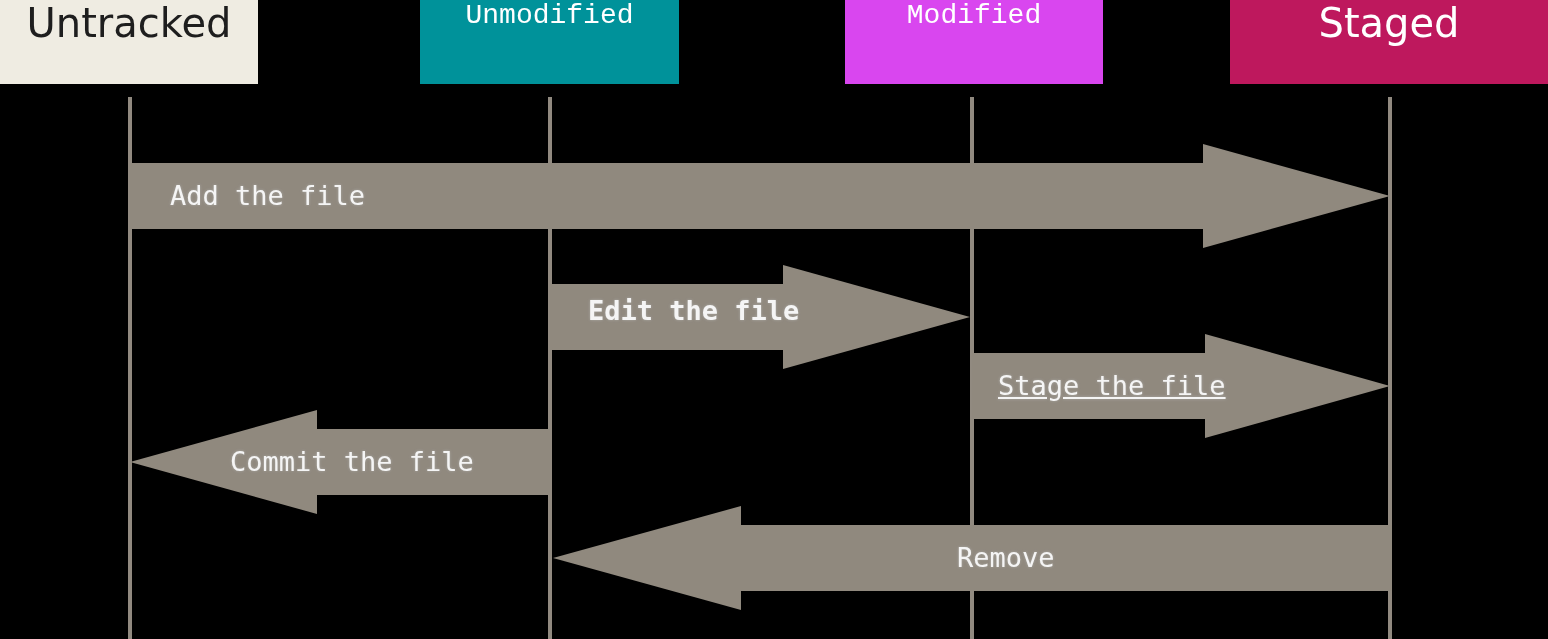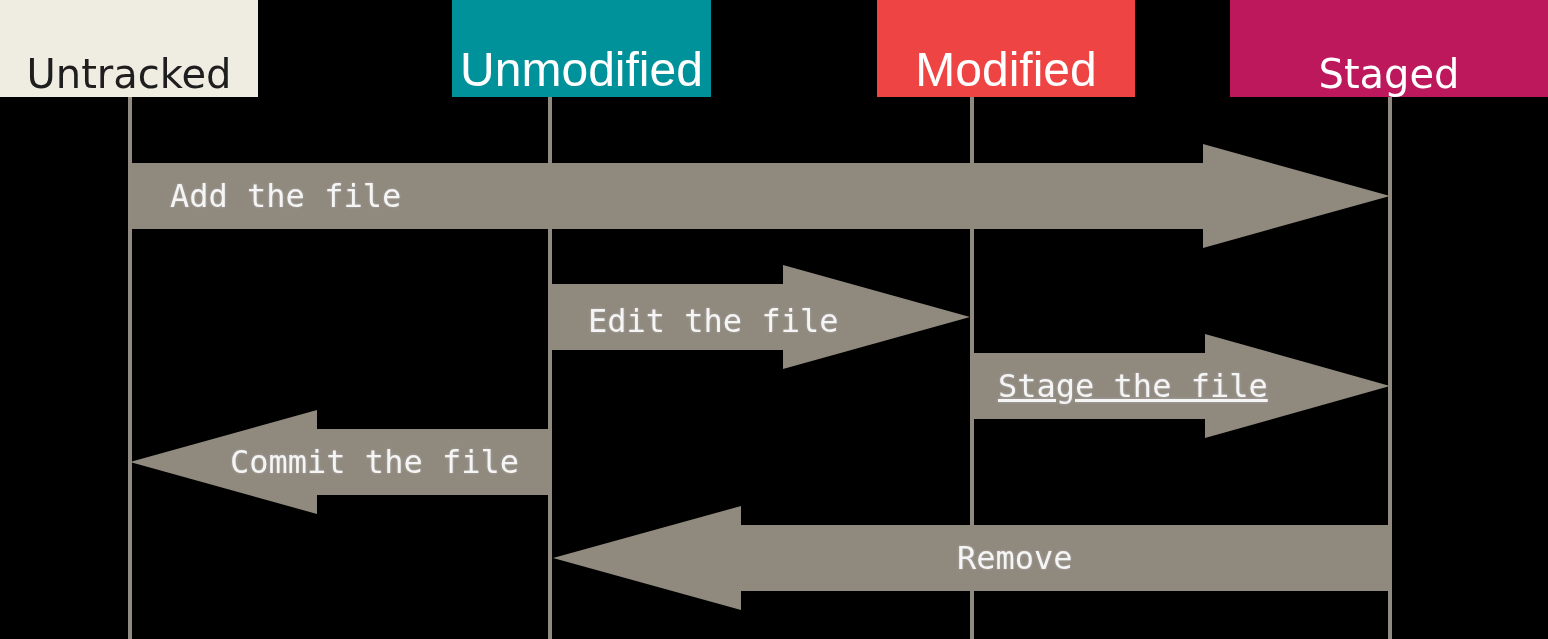--- a/index.html
+++ b/index.html
@@ -10,33 +10,32 @@
   .canvas {
     position: relative;
     width: 1548px;
     height: 639px;
     overflow: hidden;
     font-family: "DejaVu Sans Mono", "Liberation Mono", monospace;
   }
   .state-box {
     position: absolute;
     top: 0;
-    height: 97px;
+    height: 84px;
     display: flex;
-    align-items: flex-end;
+    align-items: flex-start;
     justify-content: center;
   }
   .state-label-sans {
     font-family: "DejaVu Sans", "Liberation Sans", sans-serif;
     font-size: 40px;
   }
   .state-label-mono {
-    font-family: Liberation Sans, sans-serif;
-    font-size: 48px;
-    margin-left: 32px;
+    font-family: Liberation Mono, monospace;
+    font-size: 28px;
   }
   .lifeline {
     position: absolute;
     top: 97px;
     width: 4px;
     height: 542px;
   }
   .arrow-body {
     position: absolute;
     height: 66px;
@@ -45,21 +44,21 @@
     position: absolute;
     width: 0;
     height: 0;
     border-top: 52px solid transparent;
     border-bottom: 52px solid transparent;
   }
   .arrow-label {
     position: absolute;
     height: 62px;
     line-height: 66px;
-    font-size: 32px;
+    font-size: 27px;
     white-space: nowrap;
     text-shadow: 0 0 3px rgba(225, 235, 245, 0.35);
   }
 </style>
 </head>
 <body>
 
 <div class="canvas" style="background: rgb(0, 0, 0);">
 
   <div class="lifeline" style="left: 128px; background: rgb(145, 138, 128);"></div>
@@ -69,21 +68,21 @@
 
   <div>
     <div class="arrow-body" style="left: 130px; top: 163px; width: 1073px; background: rgb(144, 137, 126);"></div>
     <div class="arrow-head" style="left: 1203px; top: 144px; border-left: 187px solid rgb(144, 137, 126);"></div>
     <div class="arrow-label" style="left: 170px; top: 163px; color: rgb(245, 245, 245);">Add the file</div>
   </div>
 
   <div>
     <div class="arrow-body" style="left: 550px; top: 284px; width: 233px; background: rgb(144, 137, 126);"></div>
     <div class="arrow-head" style="left: 783px; top: 265px; border-left: 187px solid rgb(144, 137, 126);"></div>
-    <div class="arrow-label" style="left: 588px; top: 288px; color: rgb(245, 245, 245);">Edit the file</div>
+    <div class="arrow-label" style="left: 588px; top: 278px; color: rgb(245, 245, 245); font-weight: bold;">Edit the file</div>
   </div>
 
   <div>
     <div class="arrow-body" style="left: 972px; top: 353px; width: 233px; background: rgb(144, 137, 126);"></div>
     <div class="arrow-head" style="left: 1205px; top: 334px; border-left: 185px solid rgb(144, 137, 126);"></div>
     <div class="arrow-label" style="left: 998px; top: 353px; color: rgb(245, 245, 245); text-decoration: underline;">Stage the file</div>
   </div>
 
   <div>
     <div class="arrow-body" style="left: 317px; top: 429px; width: 233px; background: rgb(144, 137, 126);"></div>
@@ -98,21 +97,21 @@
   </div>
 
   <div class="state-box state-label-sans" style="left: 0px; width: 258px; background: rgb(239, 236, 226); color: rgb(30, 30, 30);">
     <span>Untracked</span>
   </div>
 
   <div class="state-box state-label-mono" style="left: 420px; width: 259px; background: rgb(0, 146, 154); color: rgb(255, 255, 255);">
     <span>Unmodified</span>
   </div>
 
-  <div class="state-box state-label-mono" style="left: 845px; width: 258px; background: #ef4444; color: rgb(255, 255, 255);">
+  <div class="state-box state-label-mono" style="left: 845px; width: 258px; background: #d946ef; color: rgb(255, 255, 255);">
     <span>Modified</span>
   </div>
 
   <div class="state-box state-label-sans" style="left: 1230px; width: 318px; background: #be185d; color: rgb(255, 255, 255);">
     <span>Staged</span>
   </div>
 
 </div>
 
 </body></html>

